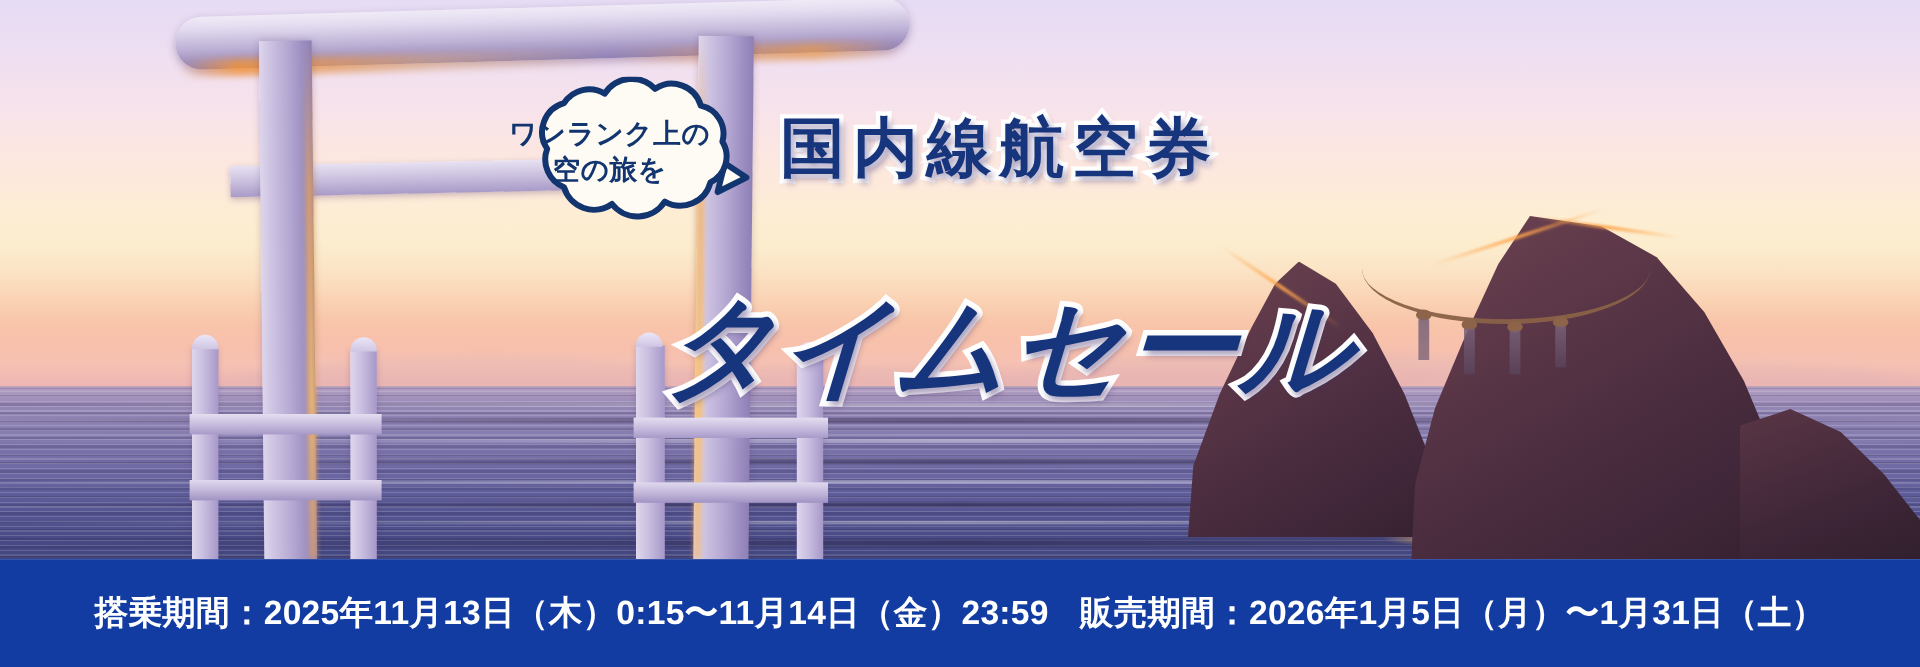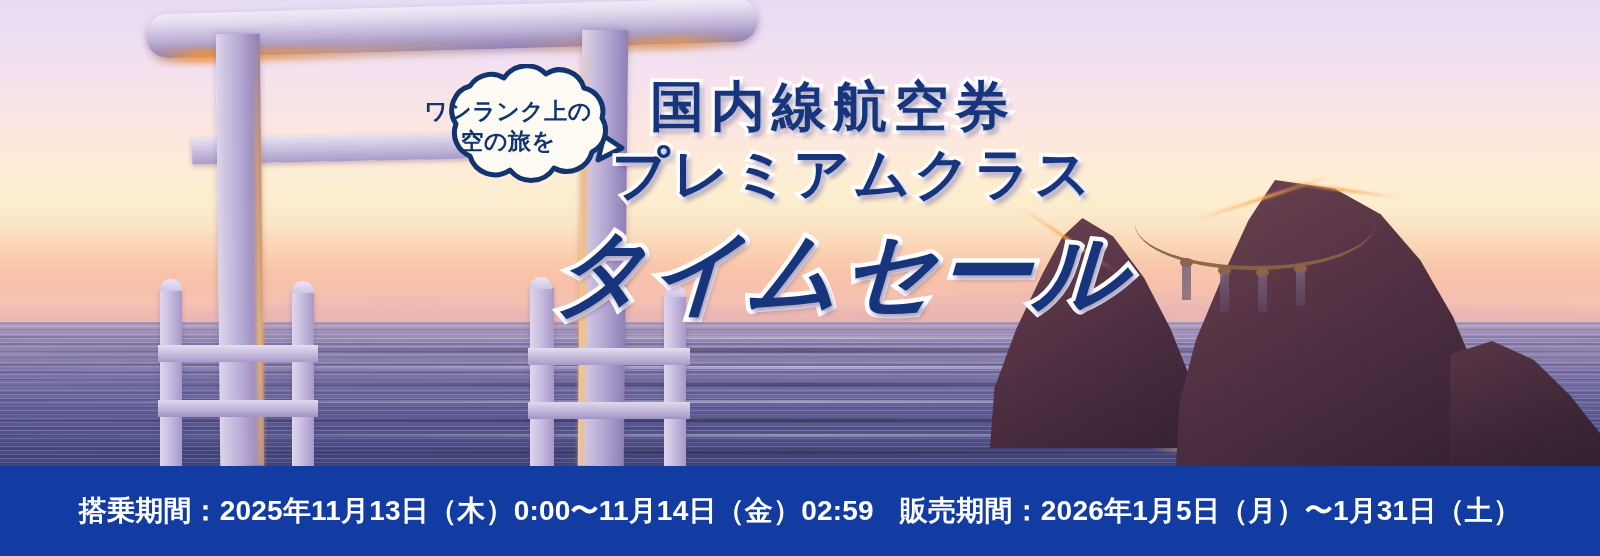--- a/index.html
+++ b/index.html
@@ -190,21 +190,21 @@
   .bubble-text{
     position:absolute; left:0; top:0; width:200px; height:124px;
     display:flex; flex-direction:column; align-items:center; justify-content:center;
     gap:2px;
     color:#12356f; font-weight:bold; font-size:23px; letter-spacing:.5px;
     line-height:1.22;
     text-align:center;
   }
 
   
-  .headline{ position:absolute; left:540px; top:71px; width:560px; height:270px; }
+  .headline{ position:absolute; left:540px; top:88px; width:560px; height:270px; }
   .hl-line{
     position:absolute;
     font-weight:bold;
     color:#16357d;
     white-space:nowrap;
     -webkit-text-stroke:7px #ffffff;
     paint-order:stroke fill;
     text-shadow:3px 4px 5px rgba(70,50,110,.45);
   }
   .hl1{ left:110px; top:0px;  font-size:54px; letter-spacing:7px; }
@@ -320,23 +320,22 @@
       </g>
     </svg>
     <div class="bubble-text">
       <span>ワンランク上の</span>
       <span>空の旅を</span>
     </div>
   </div>
 
   <div class="headline">
     <div class="hl-line hl1">国内線航空券</div>
-    <div class="hl-line hl2">プレミアムクラス</div>
     <div class="hl-line hl3">タイムセール</div>
   </div>
 
   <div class="infobar">
     <div class="infobar-text">
-      <span>搭乗期間：</span><span>2025年11月13日（木）0:00〜11月14日（金）02:59</span><span class="gap"></span><span>販売期間：</span><span>2026年1月5日（月）〜1月31日（土）</span>
+      <span>搭乗期間：</span><span>2025年11月13日（木）0:15〜11月14日（金）23:59</span><span class="gap"></span><span>販売期間：</span><span>2026年1月5日（月）〜1月31日（土）</span>
     </div>
   </div>
 
 </div>
 
 </body></html>

